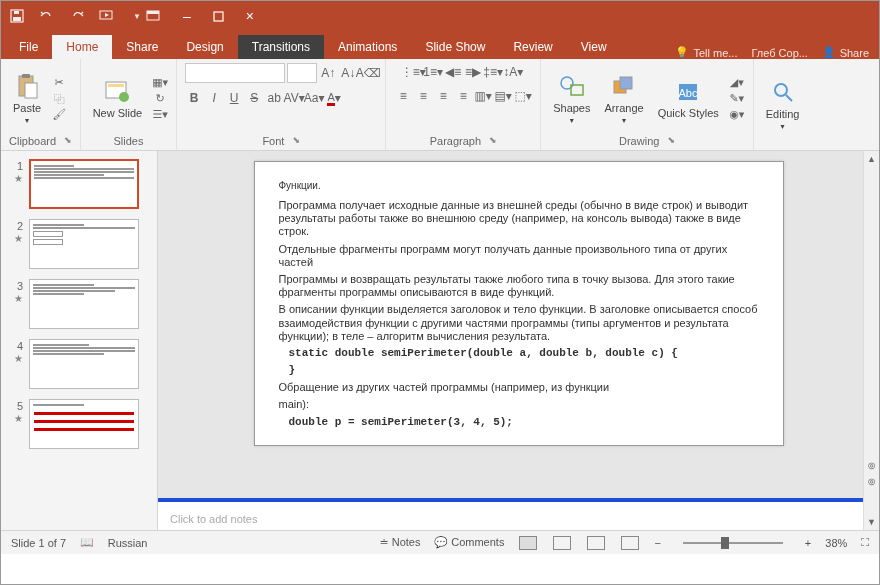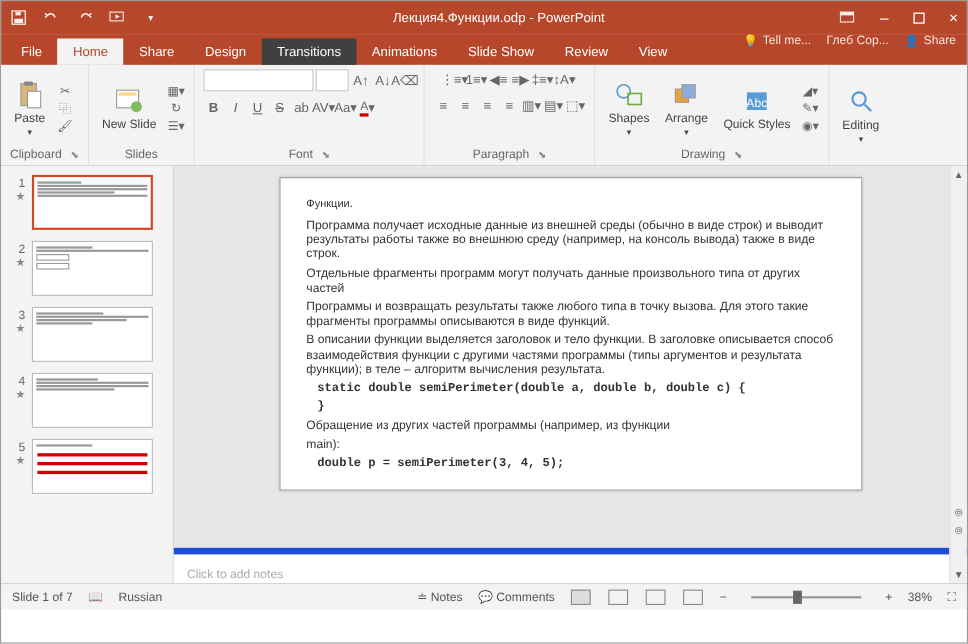--- a/index.html
+++ b/index.html
@@ -9,21 +9,21 @@
 .qat-icon{width:16px;height:16px;display:flex;align-items:center;justify-content:center;opacity:.9}
 .title{flex:1;text-align:center;font-size:12px}
 .win-controls{display:flex;gap:22px;align-items:center}
 .ribbon-tabs{background:#b7472a;height:28px;display:flex;align-items:flex-end;padding-left:4px;color:#fff}
 .tab{padding:5px 14px;font-size:12px;cursor:pointer}
 .tab.active{background:#f3f3f3;color:#b7472a}
 .tell-me{display:flex;align-items:center;margin-left:auto;gap:4px;opacity:.85}
 .ribbon{background:#f3f3f3;height:92px;display:flex;border-bottom:1px solid #d4d4d4}
 .group{border-right:1px solid #e1e1e1;padding:4px 8px 2px;display:flex;flex-direction:column}
 .group-content{flex:1;display:flex;align-items:center;gap:6px}
-.group-label{text-align:center;font-size:10px;color:#666;padding:1px 0;display:flex;justify-content:center;align-items:center;gap:8px}
+.group-label{text-align:center;font-size:10px;color:#666;padding:1px 0;display:flex;justify-content:center;gap:8px}
 .group-label .dlg{font-size:9px;color:#888}
 .big-btn{display:flex;flex-direction:column;align-items:center;gap:2px;padding:2px 4px;color:#444}
 .big-btn .ico{width:28px;height:28px;display:flex;align-items:center;justify-content:center;font-size:20px}
 .btn-stack{display:flex;flex-direction:column;gap:2px}
 .sm-ico{width:16px;height:14px;color:#666;display:flex;align-items:center;justify-content:center;font-size:11px}
 .font-row{display:flex;gap:2px;align-items:center}
 .font-box{border:1px solid #c8c8c8;background:#fff;height:20px;padding:0 4px;display:flex;align-items:center;color:#999;font-size:11px}
 .fbtn{width:18px;height:18px;display:flex;align-items:center;justify-content:center;color:#666;font-size:12px}
 .workspace{display:flex;height:379px;background:#e6e6e6}
 .thumbs{width:157px;background:#f4f4f4;border-right:1px solid #d4d4d4;overflow-y:auto;padding:8px}
@@ -34,21 +34,21 @@
 .thumb.active{border:2px solid #d24726}
 .thumb-line{height:2px;background:#999;margin:1px 0}
 .slide-area{flex:1;position:relative;display:flex;flex-direction:column}
 .slide-scroll{flex:1;overflow:auto;display:flex;justify-content:center;padding:10px 20px 0}
 .slide{background:#fff;width:530px;height:285px;border:1px solid #999;padding:18px 24px;font-size:9px;color:#333;box-shadow:0 0 3px rgba(0,0,0,.15)}
 .slide h3{font-size:10px;font-weight:normal;margin-bottom:8px}
 .slide p{margin-bottom:4px;line-height:1.2}
 .slide .code{font-family:"Courier New",monospace;font-weight:bold;margin:4px 0 4px 10px}
 .scrollbar-v{position:absolute;right:0;top:0;bottom:0;width:16px;background:#f0f0f0;border-left:1px solid #ddd}
 .sb-btn{height:16px;display:flex;align-items:center;justify-content:center;color:#666;font-size:9px}
-.notes{border-top:6px solid #1d4ed8;background:#fff;padding:8px 12px;color:#aaa;font-size:14px;height:32px}
+.notes{border-top:4px solid #1d4ed8;background:#fff;padding:8px 12px;color:#aaa;font-size:14px;height:32px}
 .statusbar{background:#f3f3f3;border-top:1px solid #d4d4d4;height:24px;display:flex;align-items:center;padding:0 10px;gap:14px;color:#555;font-size:11px}
 .statusbar .spacer{flex:1}
 .view-btn{width:18px;height:14px;border:1px solid #888;display:inline-block;margin:0 1px}
 .zoom-slider{width:100px;height:2px;background:#999;position:relative;margin:0 8px}
 .zoom-thumb{position:absolute;width:8px;height:12px;background:#666;top:-5px;left:38%}
 .thumb-accent{position:absolute;background:#c00;height:3px;left:4px;right:4px}
 svg{display:block}
 </style>
 </head>
 <body>
@@ -73,21 +73,20 @@
         </svg>
       </span>
     <span class="qat-icon">
         <svg width="16" height="14">
           <rect x="1" y="2" width="12" height="8" fill="none" stroke="#fff"></rect>
           <path d="M6 4 L10 6 L6 8 Z" fill="#fff"></path>
         </svg>
       </span>
     <span class="qat-icon" style="font-size:9px">▾</span>
   </div>
-  <div class="title">Лекция4.Функции.odp - PowerPoint</div>
   <div class="win-controls">
     <span class="qat-icon">
         <svg width="14" height="12">
           <rect x="1" y="1" width="12" height="9" fill="none" stroke="#fff"></rect>
           <rect x="1" y="1" width="12" height="3" fill="#fff"></rect>
         </svg>
       </span>
     <span style="font-size:14px">–</span>
     <span>
         <svg width="11" height="11">
@@ -104,21 +103,21 @@
   <div class="tab">Share</div>
   <div class="tab">Design</div>
   <div class="tab" style="background:#404040">Transitions</div>
   <div class="tab">Animations</div>
   <div class="tab">Slide Show</div>
   <div class="tab">Review</div>
   <div class="tab">View</div>
   <div class="tell-me">
     <span>💡</span>
     <span>Tell me...</span>
-    <span style="margin:16px 10px">Глеб Сор...</span>
+    <span style="margin:0 10px">Глеб Сор...</span>
     <span>👤</span>
     <span style="margin-right:10px">Share</span>
   </div>
 </div>
 
 <div class="ribbon">
   <div class="group">
     <div class="group-content">
       <div class="big-btn">
         <div class="ico">

